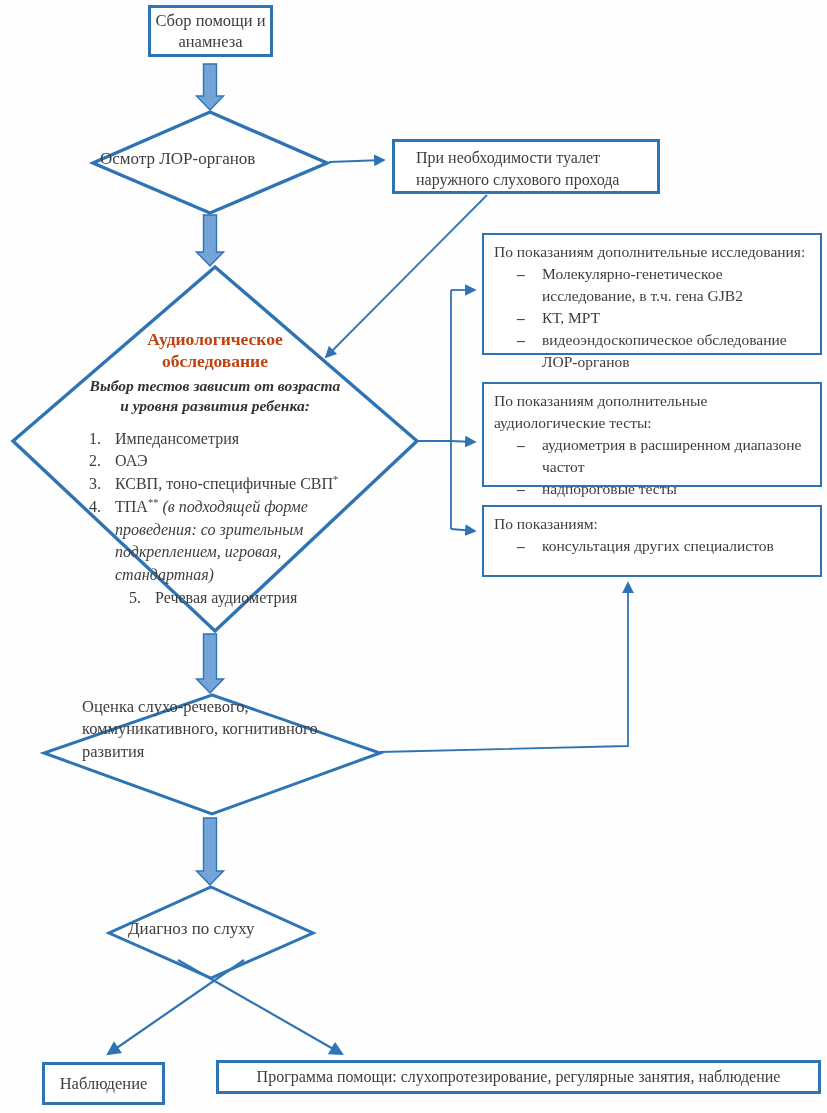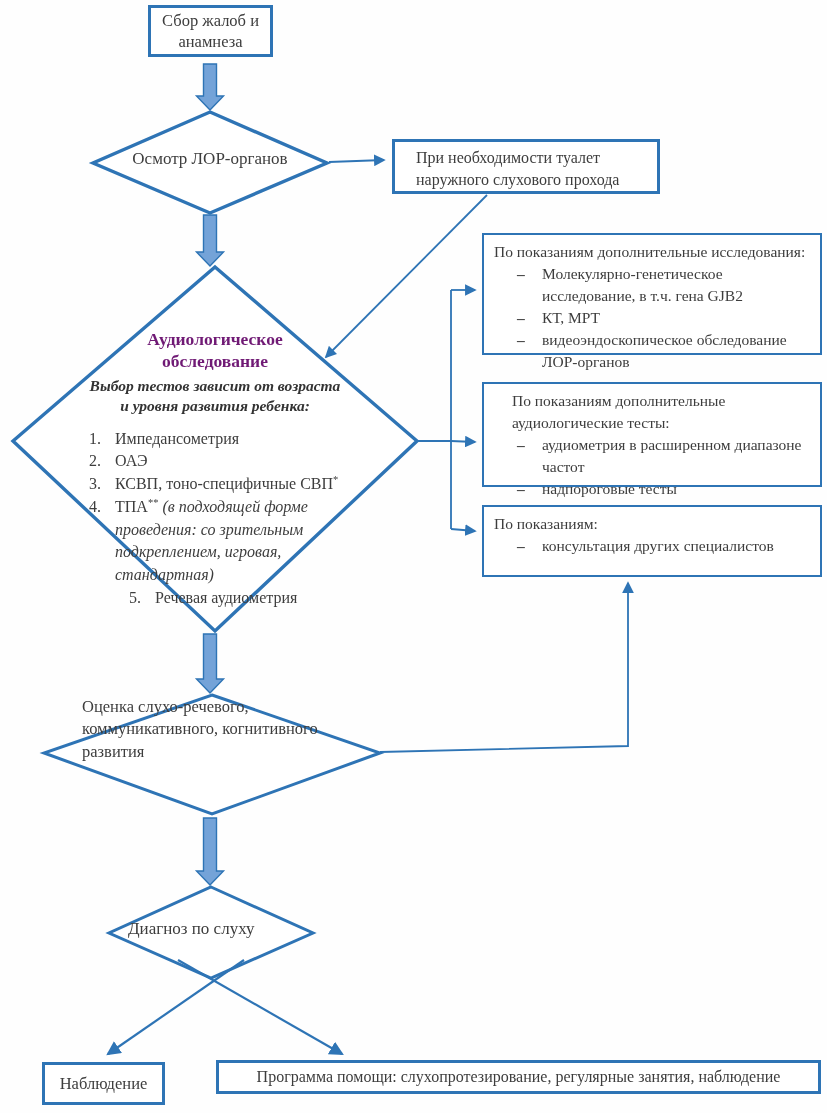--- a/index.html
+++ b/index.html
@@ -8,37 +8,37 @@
     font-family:"Liberation Serif","DejaVu Serif",serif;color:#3d3d3d;
   }
   .layer{position:absolute;left:0;top:0;}
   .box{
     position:absolute;box-sizing:border-box;background:#ffffff;
     border:3px solid #2e74b5;
   }
   .center-flex{display:flex;align-items:center;justify-content:center;text-align:center;}
   .lbl{position:absolute;box-sizing:border-box;}
   .start-box{left:148px;top:5px;width:125px;height:52px;font-size:16.5px;line-height:1.28;}
-  .ent-label{left:100px;top:149px;width:220px;height:28px;font-size:17px;text-align:center;}
+  .ent-label{left:100px;top:149px;width:220px;height:28px;font-size:17px;text-align:left;}
   .toilet-box{left:392px;top:139px;width:268px;height:55px;padding:5px 21px;font-size:16px;line-height:1.4;}
   
   .audio-content{left:64px;top:328px;width:302px;}
-  .audio-title{font-weight:bold;font-size:17.5px;line-height:1.28;text-align:center;color:#701a75;max-width:200px;margin:0 auto;}
+  .audio-title{font-weight:bold;font-size:17.5px;line-height:1.28;text-align:center;color:#c2410c;max-width:200px;margin:0 auto;}
   .audio-sub{font-weight:bold;font-style:italic;font-size:15.5px;line-height:1.32;text-align:center;max-width:252px;margin:3px auto 0 auto;color:#333;}
   .audio-list{margin-top:11px;padding-left:25px;font-size:16px;line-height:1.42;}
   .audio-item{display:flex;}
   .audio-item .num{width:26px;flex:0 0 26px;}
   .audio-item.indent{margin-left:40px;}
   .audio-item sup{font-size:10.5px;line-height:0;}
   .audio-item .it{font-style:italic;}
   
   .side-box{left:482px;width:340px;border-width:2.5px;padding:6px 10px;font-size:15.5px;line-height:1.42;}
   .side-box-1{top:233px;height:122px;}
   .side-box-2{top:382px;height:105px;}
-  .side-box-2 .hdr{max-width:250px;margin-left:18px;}
+  .side-box-2 .hdr{max-width:250px;}
   .side-box-3{top:505px;height:72px;}
   .dash-list{margin-left:23px;}
   .dash-item{display:flex;}
   .dash-item .dash{width:25px;flex:0 0 25px;font-weight:bold;}
   .assess-label{left:82px;top:696px;width:260px;font-size:16.5px;line-height:1.35;}
   .diag-label{left:128px;top:919px;width:167px;height:28px;font-size:17px;text-align:left;}
   .obs-box{left:42px;top:1062px;width:123px;height:43px;font-size:16.5px;}
   .program-box{left:216px;top:1060px;width:605px;height:34px;font-size:16px;padding:0 6px;}
 </style>
 </head>
@@ -71,21 +71,21 @@
     <line x1="451" y1="441" x2="475" y2="442" stroke="#2e74b5" stroke-width="1.8" marker-end="url(#ah)"></line>
     <line x1="451" y1="529" x2="475" y2="531" stroke="#2e74b5" stroke-width="1.8" marker-end="url(#ah)"></line>
 
     <polyline points="380,752 628,746 628,583" fill="none" stroke="#2e74b5" stroke-width="1.8" marker-end="url(#ah)"></polyline>
 
     <line x1="244" y1="960" x2="108" y2="1054" stroke="#2e74b5" stroke-width="2.2" marker-end="url(#ah)"></line>
     <line x1="178" y1="960" x2="342" y2="1054" stroke="#2e74b5" stroke-width="2.2" marker-end="url(#ah)"></line>
   </svg>
 
   <div class="box start-box center-flex">
-    <span>Сбор жалоб и анамнеза</span>
+    <span>Сбор помощи и анамнеза</span>
   </div>
 
   <div class="lbl ent-label">Осмотр ЛОР-органов</div>
 
   <div class="box toilet-box">
     <span>При необходимости туалет наружного слухового прохода</span>
   </div>
 
   <div class="lbl audio-content">
     <div class="audio-title">Аудиологическое обследование</div>

